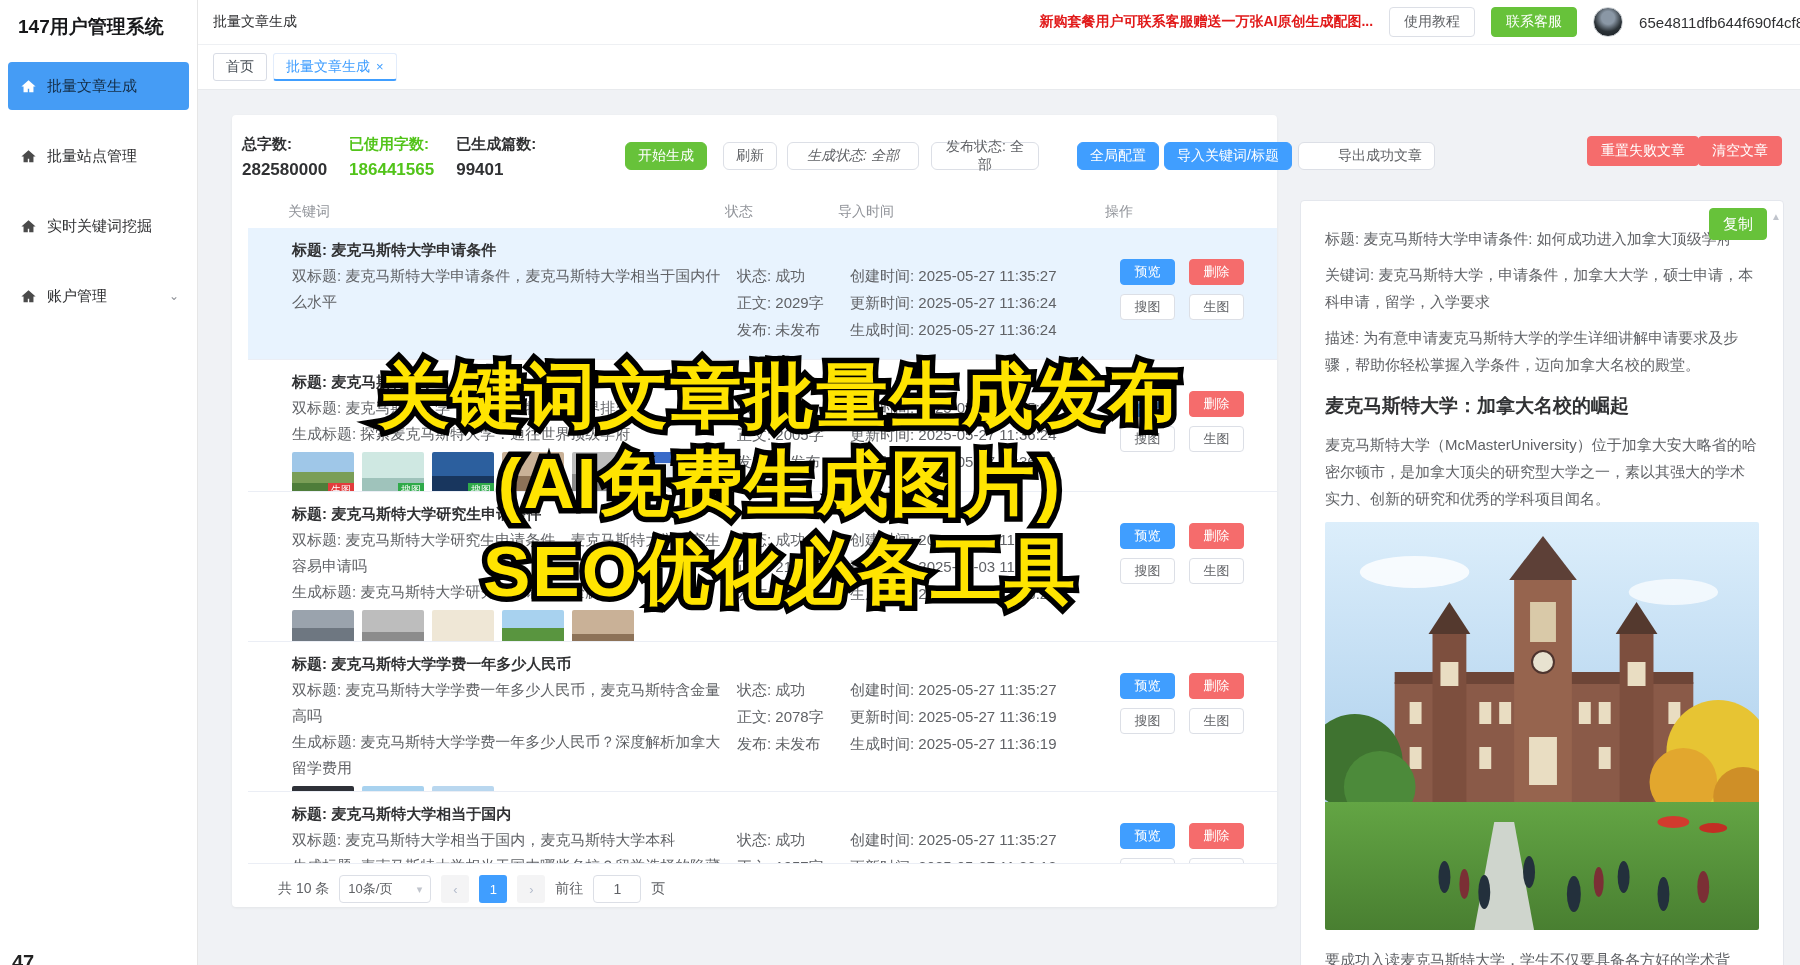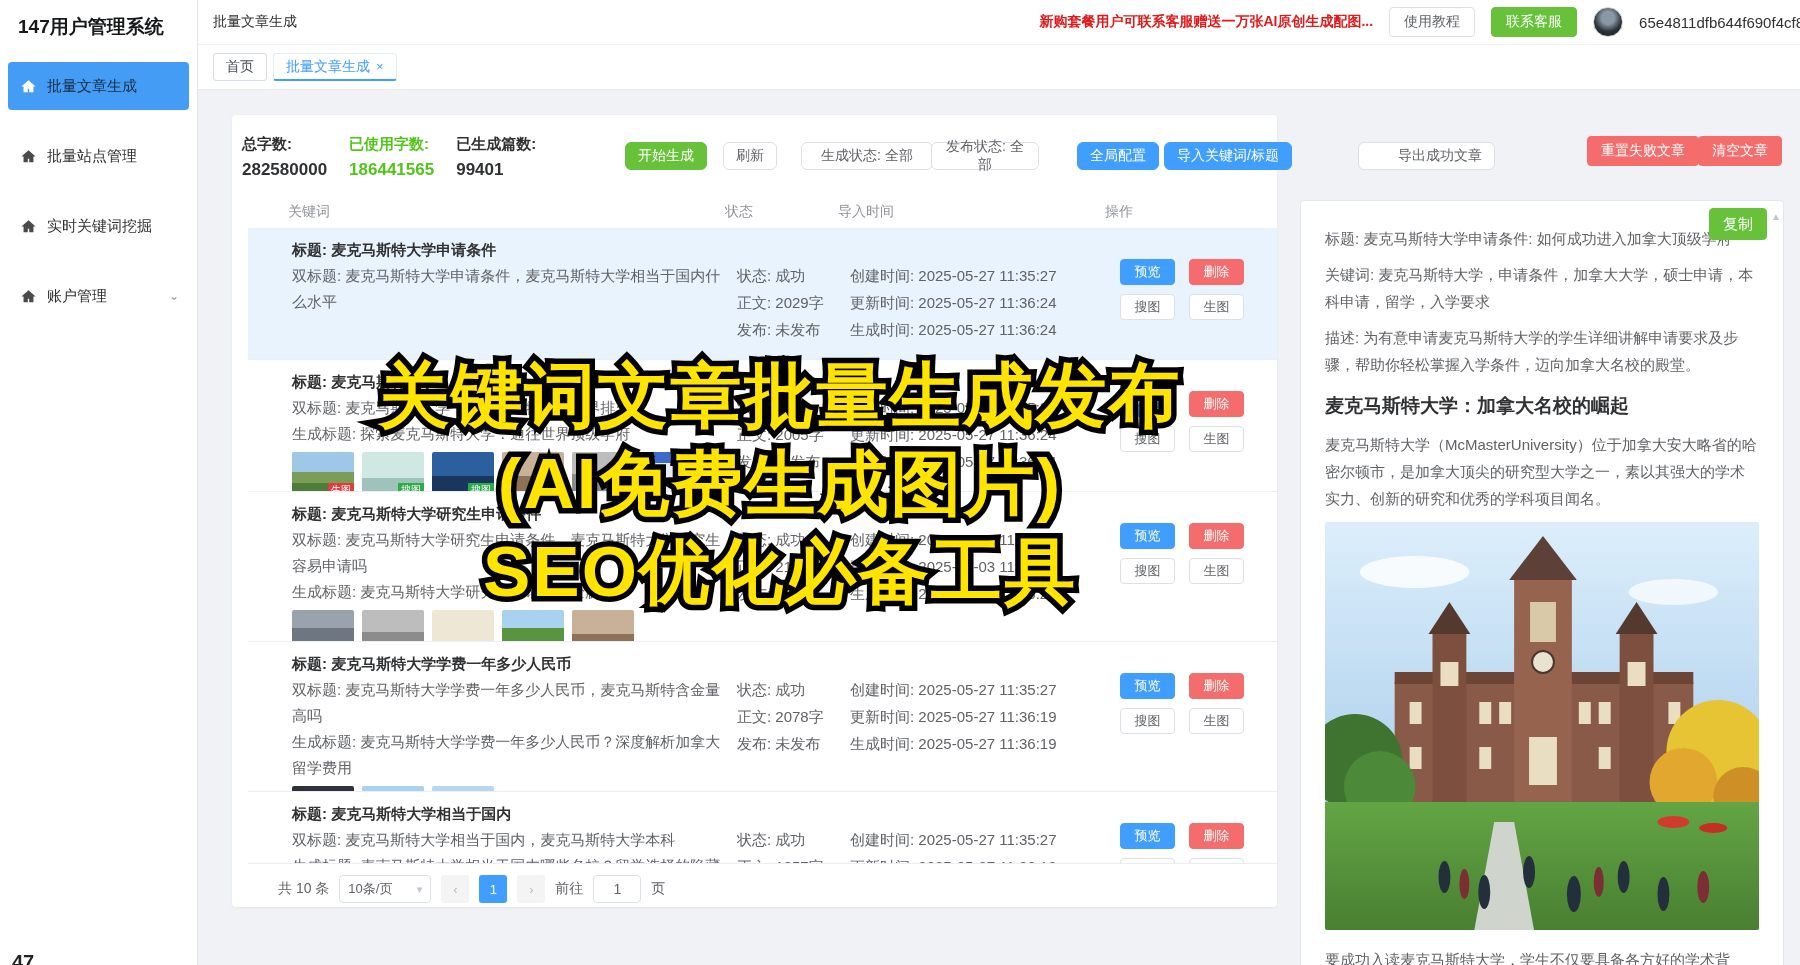--- a/index.html
+++ b/index.html
@@ -169,25 +169,25 @@
     <div class="tab active">
       <span>批量文章生成</span>
       <span class="close">×</span>
     </div>
   </div>
 
   <main class="content">
 
     <button class="btn success toolbar-btn" style="left:427px;">开始生成</button>
     <button class="btn toolbar-btn" style="left:525px;">刷新</button>
-    <button class="btn toolbar-btn" style="left:603px;width:132px;">生成状态: 全部</button>
+    <button class="btn toolbar-btn" style="left:589px;width:132px;font-style:italic;">生成状态: 全部</button>
     <button class="btn toolbar-btn" style="left:733px;width:108px;">发布状态: 全部</button>
     <button class="btn primary toolbar-btn" style="left:879px;">全局配置</button>
     <button class="btn primary toolbar-btn" style="left:966px;">导入关键词/标题</button>
-    <button class="btn toolbar-btn" style="left:1160px;padding-left:39px;">导出成功文章</button>
+    <button class="btn toolbar-btn" style="left:1100px;padding-left:39px;">导出成功文章</button>
 
     <button class="btn danger reset-btn">重置失败文章</button>
     <button class="btn danger clear-btn">清空文章</button>
 
     <section class="table-card">
       <div class="stats">
         <div class="stat">
           <div class="s-label">总字数:</div>
           <div class="s-value">282580000</div>
         </div>

